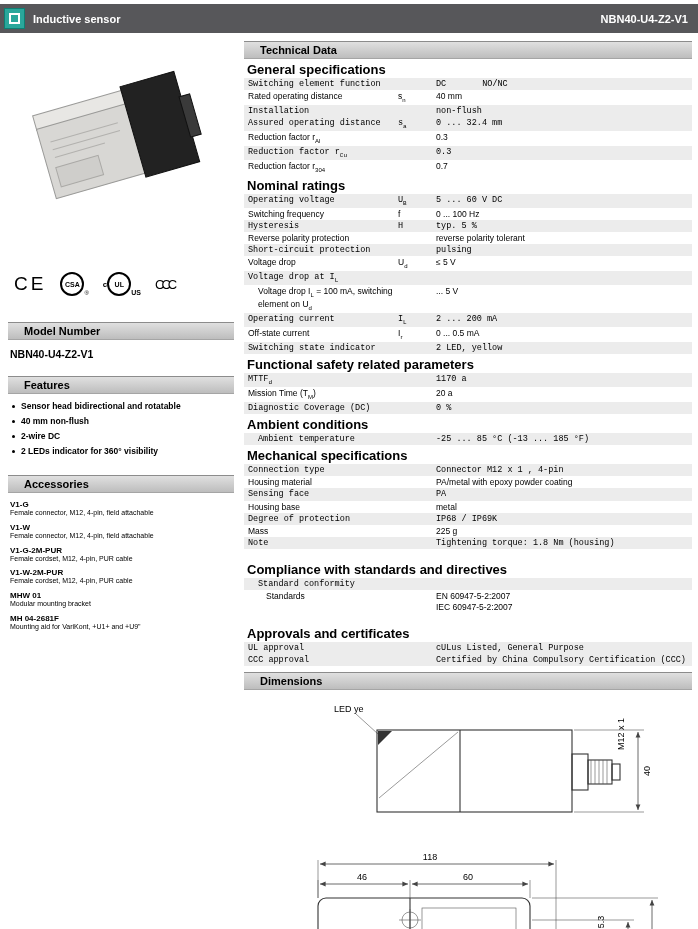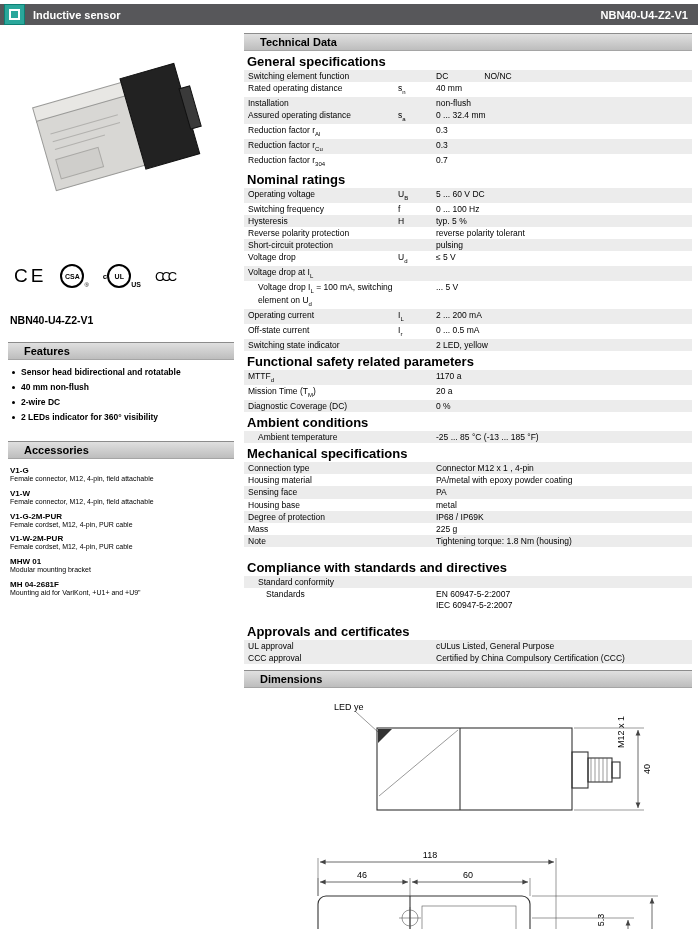--- a/index.html
+++ b/index.html
@@ -8,21 +8,21 @@
     --header-bg:#57575a;
     --stripe:#ececec;
   }
   *{box-sizing:border-box;}
   html,body{margin:0;padding:0;}
   body{
     width:698px;min-height:929px;background:#fff;color:#000;
     font-family:"Liberation Sans", sans-serif;
   }
   
-  .hdr{display:flex;align-items:center;height:21px;background:var(--header-bg);
+  .hdr{display:flex;align-items:center;height:29px;background:var(--header-bg);
        margin-top:4px;position:relative;}
   .chip{width:21px;height:21px;background:var(--accent);border:1px solid #0e7f73;
         position:relative;flex:0 0 auto;margin-left:4px;}
   .chip::after{content:"";position:absolute;inset:4px;border:2px solid #fff;}
   .hdr-title{color:#fff;font-weight:bold;font-size:11px;margin-left:8px;flex:1;}
   .hdr-part{color:#fff;font-weight:bold;font-size:11px;padding-right:10px;}
   
   .content{display:flex;gap:10px;padding:8px 6px 10px 8px;}
   .col-left{width:226px;flex:0 0 auto;}
   .col-right{flex:1;min-width:0;}
@@ -51,21 +51,21 @@
   .acc-list{margin:7px 0 0 2px;}
   .acc-item{margin:0 0 5px 0;}
   .acc-name{font-weight:bold;font-size:8px;}
   .acc-desc{font-size:7px;line-height:1.25;}
   
   .tsection{margin:0;}
   .tsection.spaced{margin-top:10px;}
   .tsec-title{font-weight:bold;font-size:13px;padding:3px 2px 1px 3px;}
   .trow{display:grid;grid-template-columns:150px 38px 1fr;
         font-size:8.5px;line-height:1.2;padding:1px 2px 1px 4px;}
-  .trow.shade{background:var(--stripe);}
+  .trow.shade{background:var(--stripe);font-family:Liberation Mono, monospace;}
   .tlab.ind1{padding-left:10px;}
   .tlab.ind2{padding-left:18px;}
   .tval{white-space:pre-line;}
   .val2{margin-left:36px;}
   sub{font-size:6px;}
   
   .dims{margin-top:6px;}
   .dim-top{margin:10px 0 4px 78px;display:block;}
   .dim-front{margin:2px 0 0 14px;display:block;}
   .ln{fill:none;stroke:#333;stroke-width:1.1;}
@@ -109,20 +109,21 @@
           <sup>®</sup>
       </span>
       <span class="culmark">
         <span>c</span>
           <span class="circ">UL</span>
           <span class="culsuf">US</span>
       </span>
       <span class="cccmark">CCC</span>
     </div>
 
+    <div class="bar">Model Number</div>
     <div class="model-number">NBN40-U4-Z2-V1</div>
 
     <div class="bar">Features</div>
     <ul class="features-list">
         <li class="feat">Sensor head bidirectional and rotatable</li>
         <li class="feat">40 mm non-flush</li>
         <li class="feat">2-wire DC</li>
         <li class="feat">2 LEDs indicator for 360° visibility</li>
       </ul>
 

